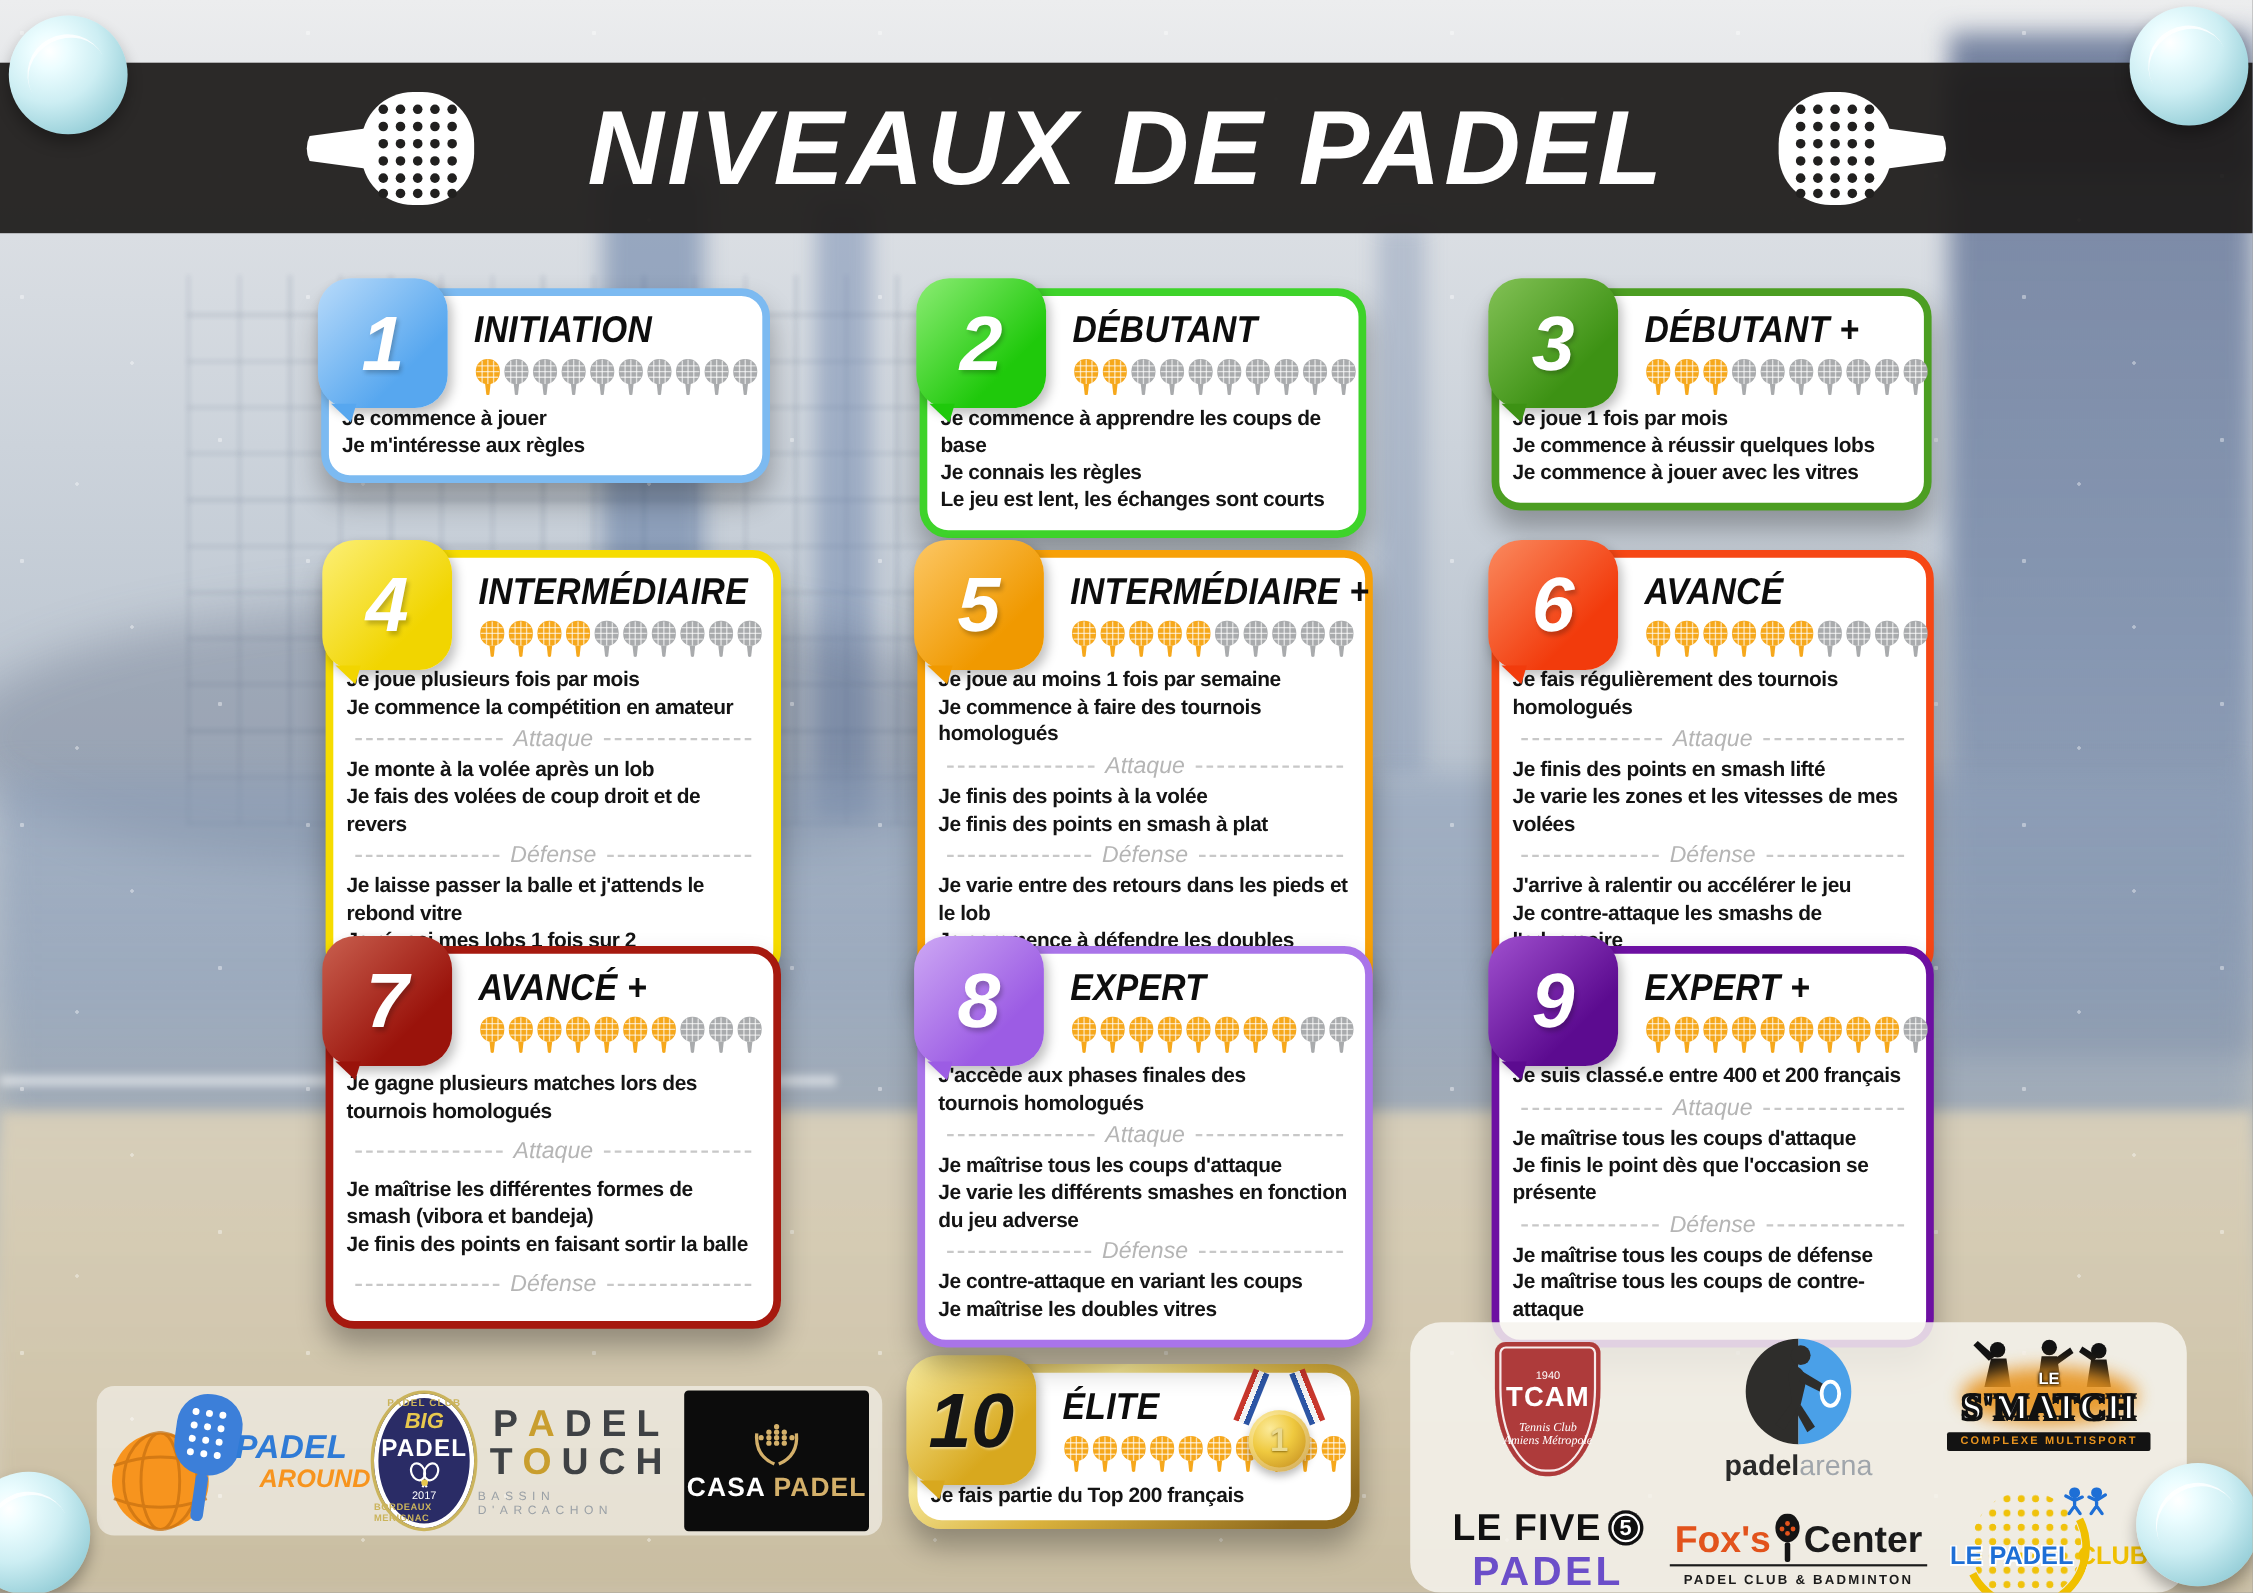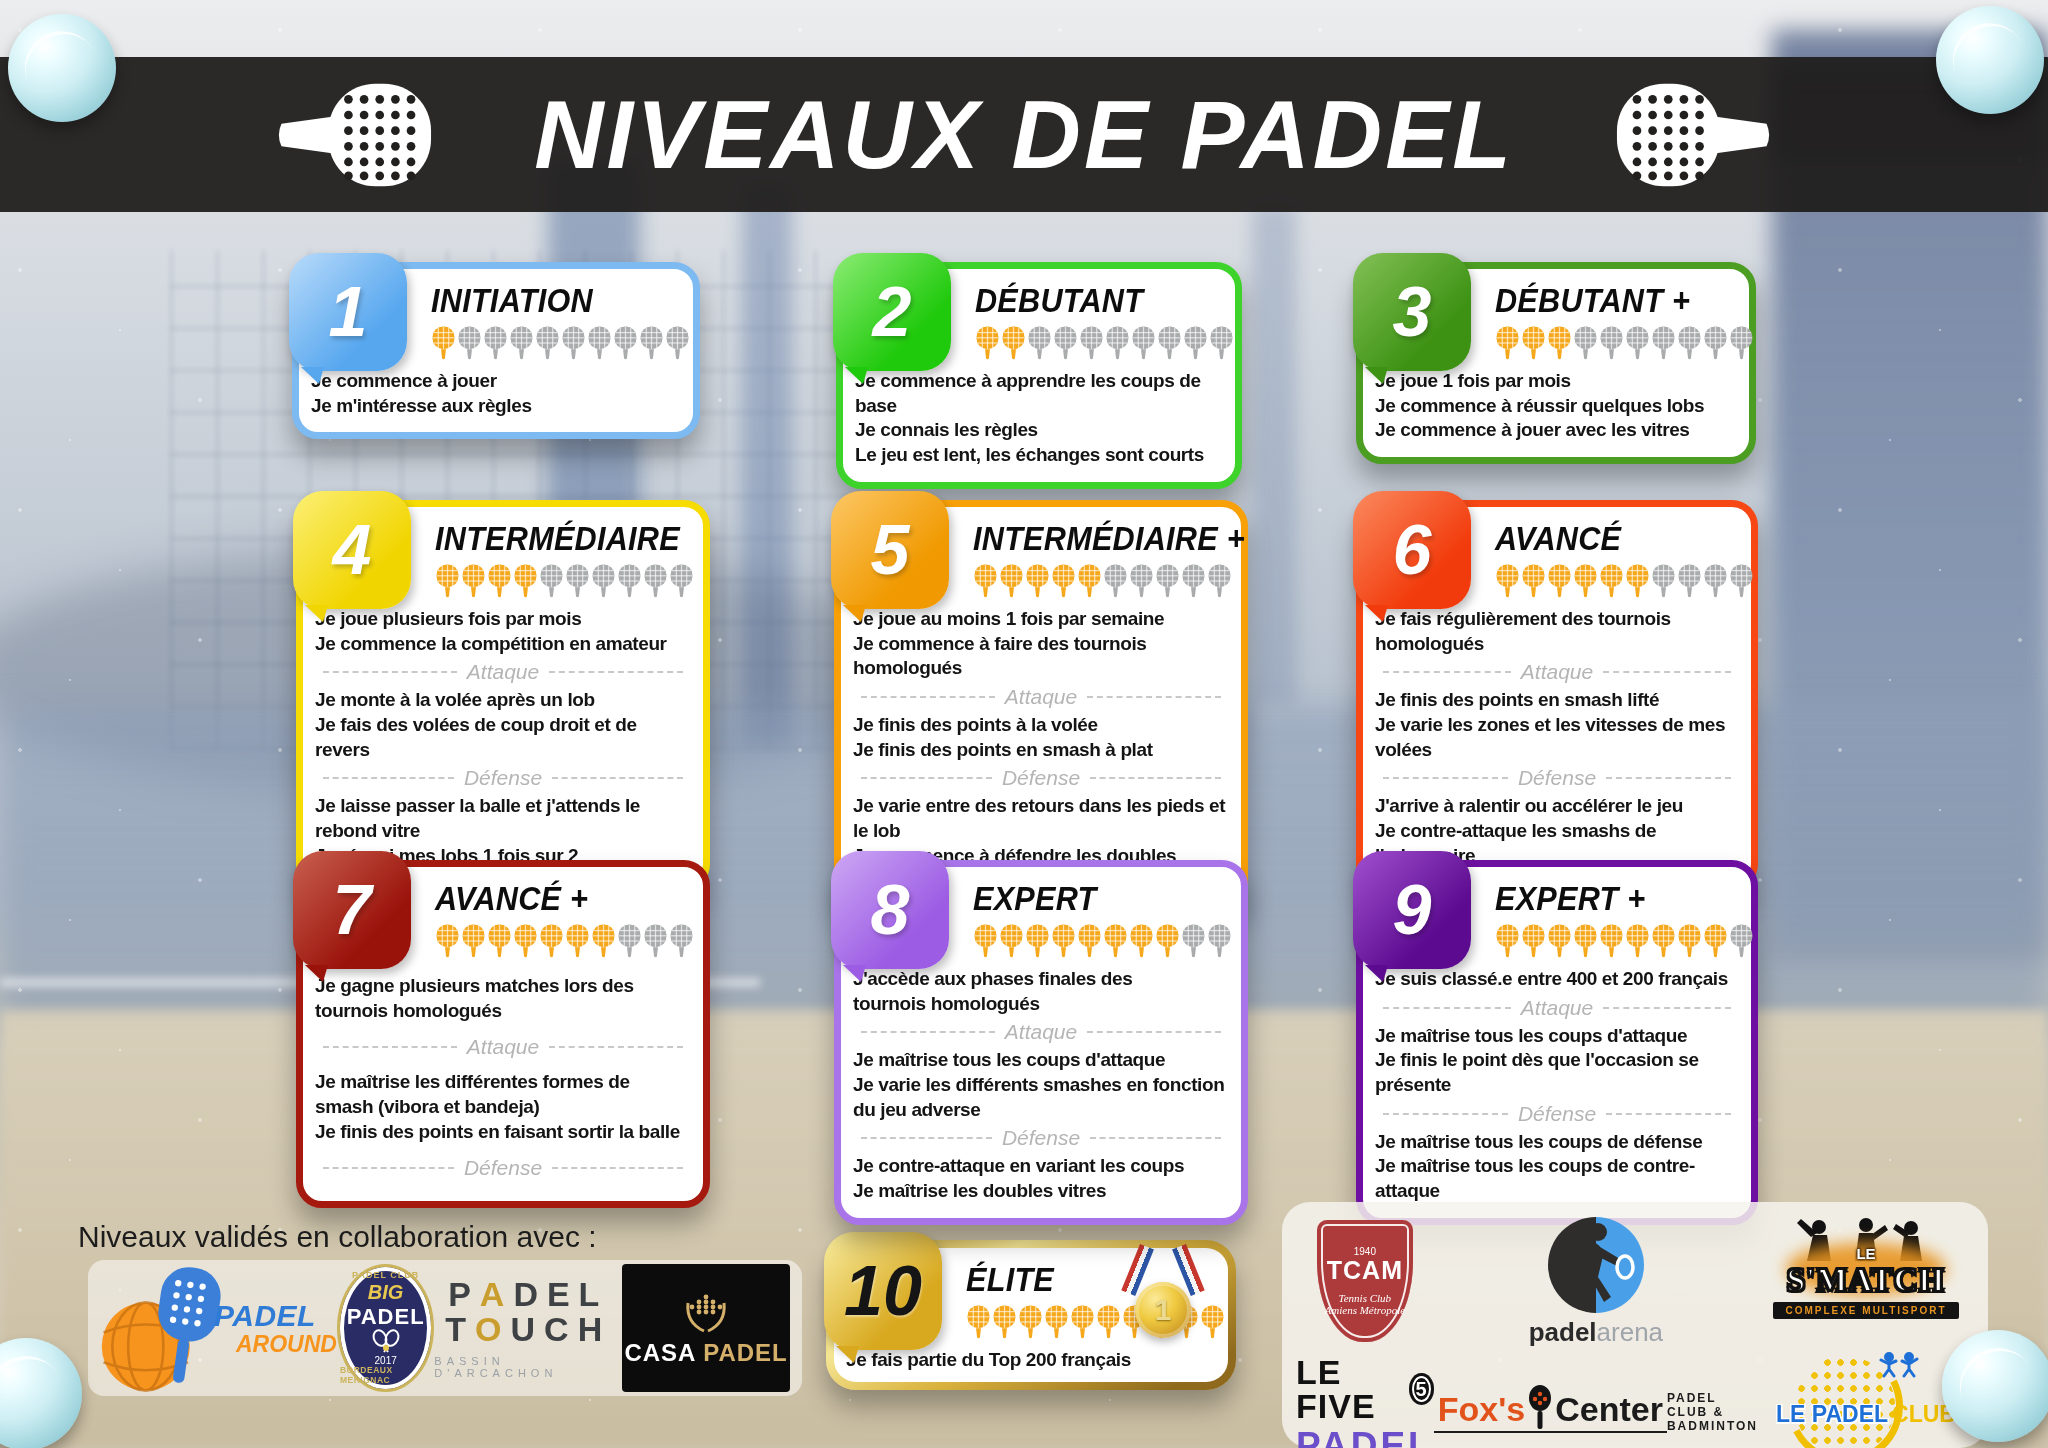--- a/index.html
+++ b/index.html
@@ -120,21 +120,21 @@
   .sm-name{position:relative;z-index:2;color:#fff;font-weight:900;font-size:33px;font-family:"Liberation Serif",serif;
     letter-spacing:1px;-webkit-text-stroke:2px #111;text-shadow:2px 2px 0 #111,-2px 2px 0 #111,2px -2px 0 #111,-2px -2px 0 #111;text-align:right;}
   .sm-banner{position:relative;z-index:2;margin-top:3px;background:#131313;color:#E8941F;font-size:10px;font-weight:700;
     letter-spacing:2px;padding:3px 12px;border-radius:2px;}
   .lefive{display:flex;flex-direction:column;align-items:center;line-height:1;}
   .lf-row{display:flex;align-items:center;gap:6px;}
   .lf-main{font-size:34px;font-weight:900;color:#111;letter-spacing:1px;}
   .lf-five{width:32px;height:32px;border-radius:50%;background:#111;color:#fff;display:flex;align-items:center;justify-content:center;
     font-size:20px;font-weight:800;box-shadow:inset 0 0 0 3px #111,inset 0 0 0 5px #fff;}
   .lf-padel{font-size:37px;font-weight:900;color:#6B4EC9;letter-spacing:3px;margin-top:4px;}
-  .foxs{display:flex;flex-direction:row;align-items:center;justify-content:space-between;}
+  .foxs{display:flex;flex-direction:column;align-items:center;justify-content:space-between;}
   .fx-row{display:flex;align-items:flex-end;border-bottom:2px solid #1b1b1b;padding:0 4px 2px;}
   .fx-fox{font-size:34px;font-weight:800;color:#E2531C;}
   .fx-center{font-size:34px;font-weight:800;color:#1b1b1b;}
   .fx-sub{font-size:12px;font-weight:700;color:#1b1b1b;letter-spacing:2px;margin-top:5px;}
   .lpc{position:relative;width:170px;height:118px;display:flex;align-items:center;justify-content:center;}
   .lpc-dots{position:absolute;left:14px;top:6px;width:100px;height:100px;border-radius:50%;
     background-image:radial-gradient(#F0C000 3px,transparent 3.6px);background-size:13px 13px;opacity:.95;}
   .lpc-arc{position:absolute;left:6px;top:-2px;width:116px;height:116px;border-radius:50%;
     border:7px solid transparent;border-bottom-color:#F0C000;border-right-color:#F0C000;transform:rotate(18deg);}
   .lpc-text{position:relative;z-index:2;font-size:23px;font-weight:900;white-space:nowrap;margin-top:10px;}
@@ -1649,21 +1649,20 @@
               <path d="M10.4 25.5 L15.6 25.5 L14.5 35.4 Q13 36.8 11.5 35.4 Z" fill="#F6A81C"></path>
             </svg>
           </div>
         </div>
       <div class="body">
           <p class="txt">Je fais partie du Top 200 français</p>
         </div>
     </div>
   </div>
 
-  <div class="collab-label">Niveaux validés en collaboration avec :</div>
   <div class="left-strip">
 
     <div class="pa-logo">
       <svg width="132" height="132" viewBox="0 0 150 150">
         <circle cx="52" cy="96" r="50" fill="#F7941E"></circle>
         <g fill="none" stroke="#C56F10" stroke-width="3" opacity=".7">
           <ellipse cx="52" cy="96" rx="20" ry="50"></ellipse>
           <ellipse cx="52" cy="96" rx="38" ry="50"></ellipse>
           <path d="M4 80 Q52 62 100 80"></path>
             <path d="M4 114 Q52 132 100 114"></path>

